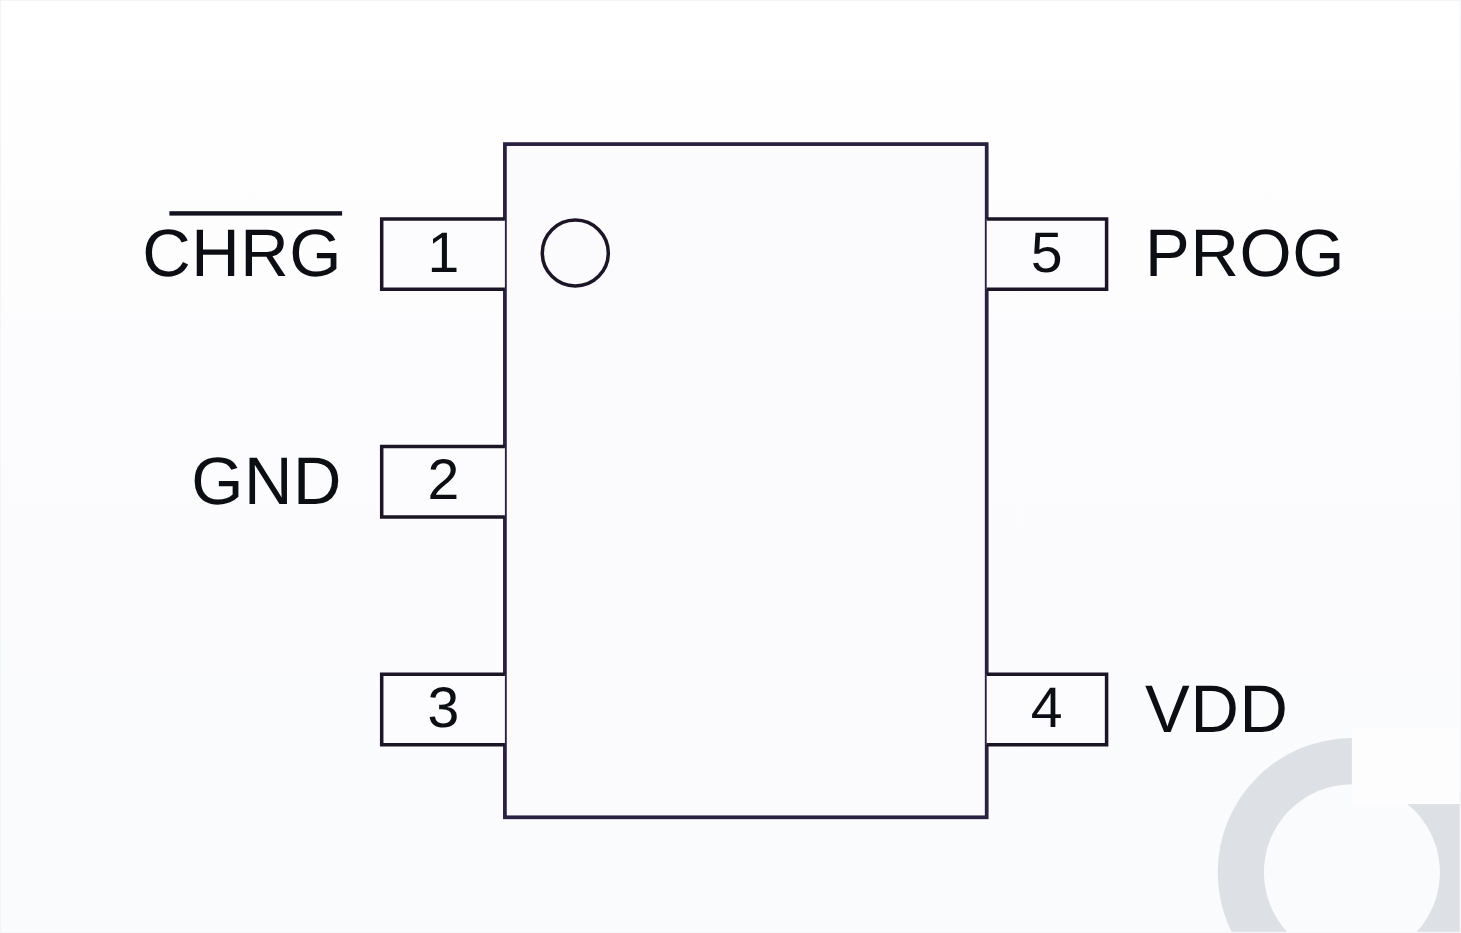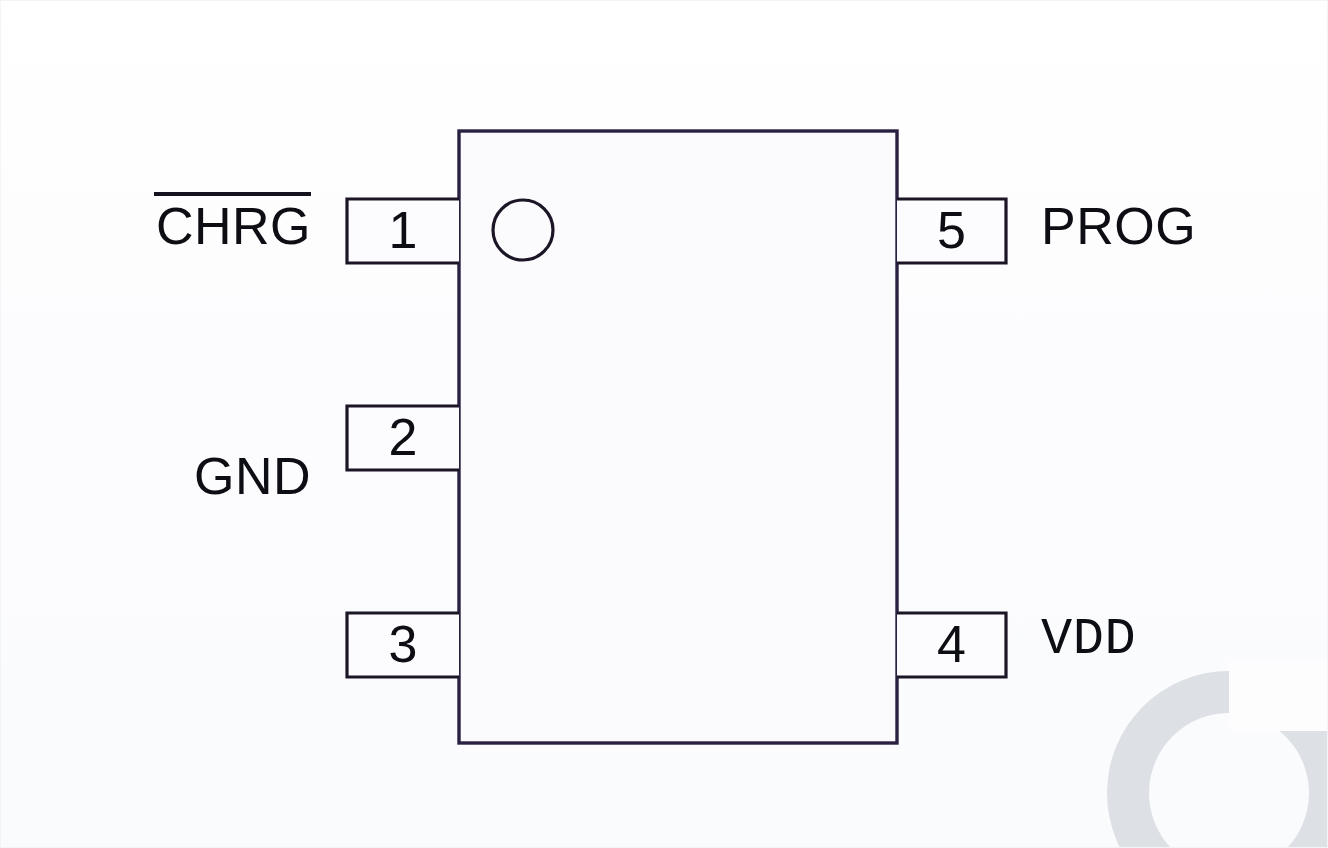--- a/index.html
+++ b/index.html
@@ -43,21 +43,21 @@
   #diagram {
     position: absolute;
     left: 0;
     top: 0;
     width: 1328px;
     height: 848px;
   }
   .pin-label {
     position: absolute;
     font-family: "Liberation Sans", sans-serif;
-    font-size: 52px;
+    font-size: 61px;
     line-height: 1;
     color: #0d0d14;
     letter-spacing: 0.5px;
     white-space: nowrap;
     -webkit-font-smoothing: antialiased;
   }
   .pin-label.left {
     text-align: right;
   }
   .pin-label.right {
@@ -112,20 +112,20 @@
 
   <div class="pin-num" style="left:346px; top:203px; width:112px;">1</div>
   <div class="pin-num" style="left:346px; top:410px; width:112px;">2</div>
   <div class="pin-num" style="left:346px; top:617px; width:112px;">3</div>
   <div class="pin-num" style="left:896px; top:617px; width:109px;">4</div>
   <div class="pin-num" style="left:896px; top:203px; width:109px;">5</div>
 
   <div class="pin-label left" style="left:0px; top:199px; width:310px;">CHRG</div>
   <div class="overbar" style="left:153px; top:191px; width:157px;"></div>
 
-  <div class="pin-label left" style="left:0px; top:406px; width:310px;margin-top:43px;">GND</div>
+  <div class="pin-label left" style="left:0px; top:406px; width:310px;">GND</div>
 
 
   <div class="pin-label right" style="left:1040px; top:199px;">PROG</div>
 
-  <div class="pin-label right" style="left:1040px; top:613px;font-family:Liberation Mono, monospace;">VDD</div>
+  <div class="pin-label right" style="left:1040px; top:613px;">VDD</div>
 
 </div>
 
 </body></html>

